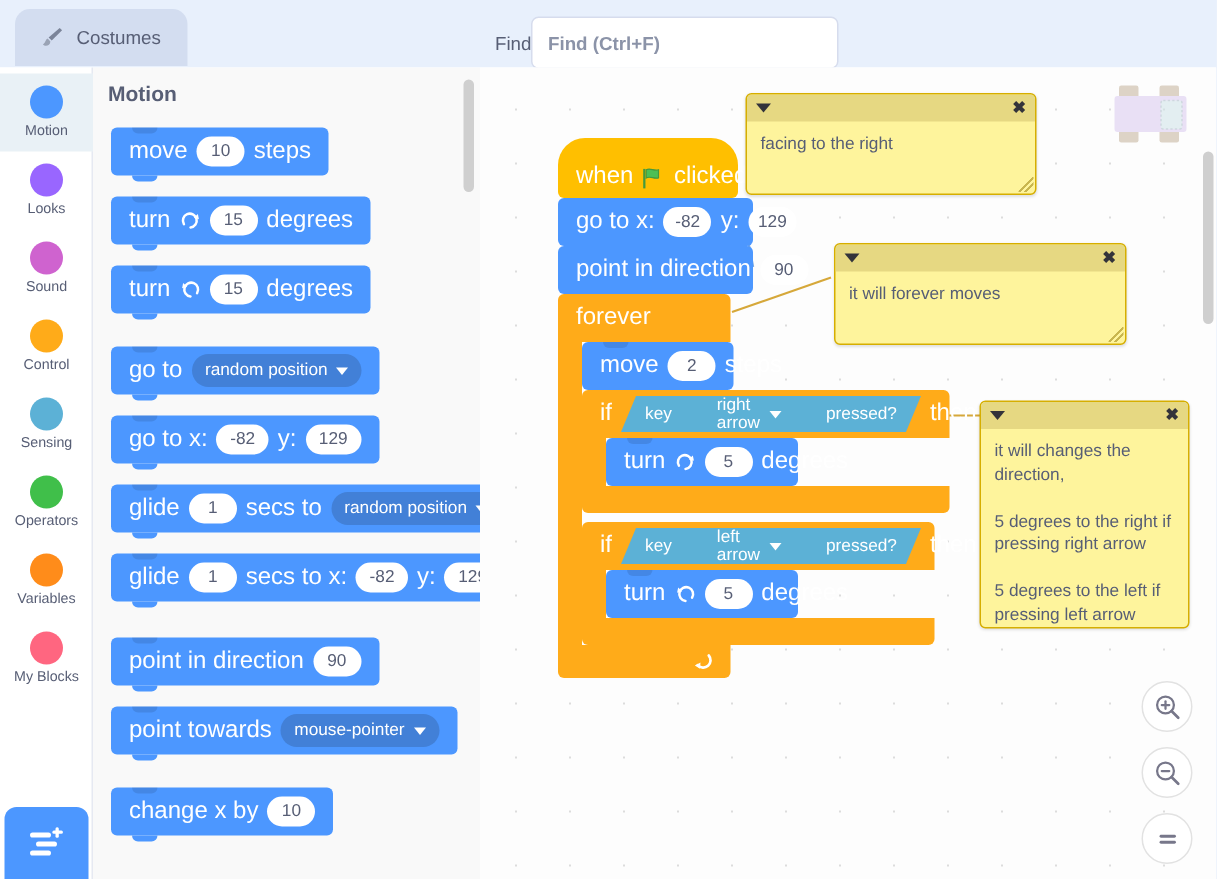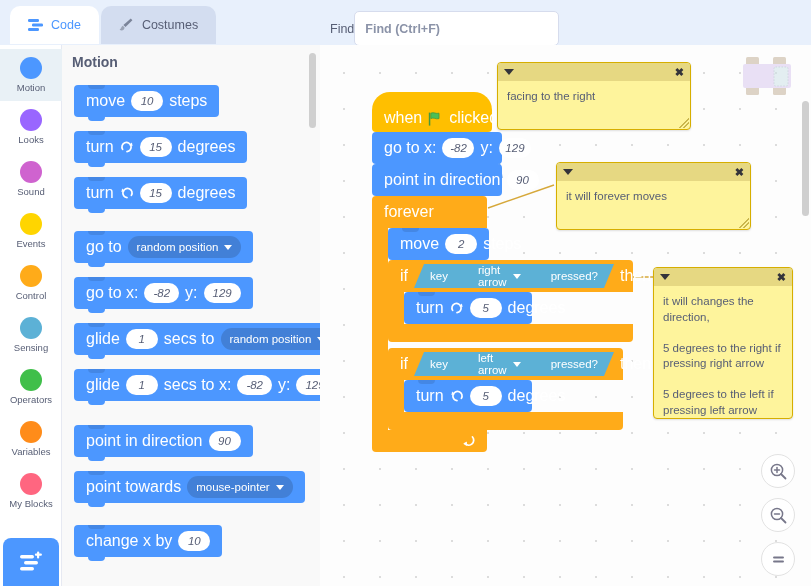--- a/index.html
+++ b/index.html
@@ -142,21 +142,20 @@
   }
 
   .oval {
     display: inline-flex; align-items: center; justify-content: center;
     min-width: 32px; height: 20px;
     padding: 0 9px;
     background: #fff;
     color: #575e75;
     border-radius: 11px;
     font-size: 11.5px;
-    font-style: italic;
   }
   .drop {
     display: inline-flex; align-items: center; gap: 6px;
     height: 22px; padding: 0 9px;
     border-radius: 11px;
     font-size: 11.5px;
     color: #fff;
   }
   .blk.motion .drop { background: #4280d7; }
   .caret {
@@ -293,30 +292,20 @@
   svg { display: block; }
 </style>
 </head>
 <body>
 
 <div id="app">
 
   <div class="topbar">
     <div class="tabs">
 
-      <div class="tab active">
-        <span class="ticon">
-          <svg width="17" height="14" viewBox="0 0 17 14">
-            <rect x="1" y="1" width="11" height="3" rx="1.2" fill="#4c97ff"></rect>
-            <rect x="5" y="5.5" width="11" height="3" rx="1.2" fill="#4c97ff"></rect>
-            <rect x="1" y="10" width="11" height="3" rx="1.2" fill="#4c97ff"></rect>
-          </svg>
-        </span>
-        <span>Code</span>
-      </div>
 
       <div class="tab">
         <span class="ticon">
           <svg width="16" height="16" viewBox="0 0 16 16">
             <path d="M12.8 1.6 L14.4 3.2 L7.5 10 L5.4 8 Z" fill="#7b8499"></path>
             <path d="M4.8 8.7 C3.2 9.3 3.4 11.7 1.6 12.6 C3.1 14.3 6.4 13.6 6.6 10.6 Z" fill="#9aa3b5"></path>
           </svg>
         </span>
         <span>Costumes</span>
       </div>
@@ -338,24 +327,20 @@
         <span class="dot" style="background:#4c97ff"></span>
         <span class="clabel">Motion</span>
       </div>
       <div class="cat">
         <span class="dot" style="background:#9966ff"></span>
         <span class="clabel">Looks</span>
       </div>
       <div class="cat">
         <span class="dot" style="background:#cf63cf"></span>
         <span class="clabel">Sound</span>
-      </div>
-      <div class="cat">
-        <span class="dot" style="background:#ffd500"></span>
-        <span class="clabel">Events</span>
       </div>
       <div class="cat">
         <span class="dot" style="background:#ffab19"></span>
         <span class="clabel">Control</span>
       </div>
       <div class="cat">
         <span class="dot" style="background:#5cb1d6"></span>
         <span class="clabel">Sensing</span>
       </div>
       <div class="cat">

